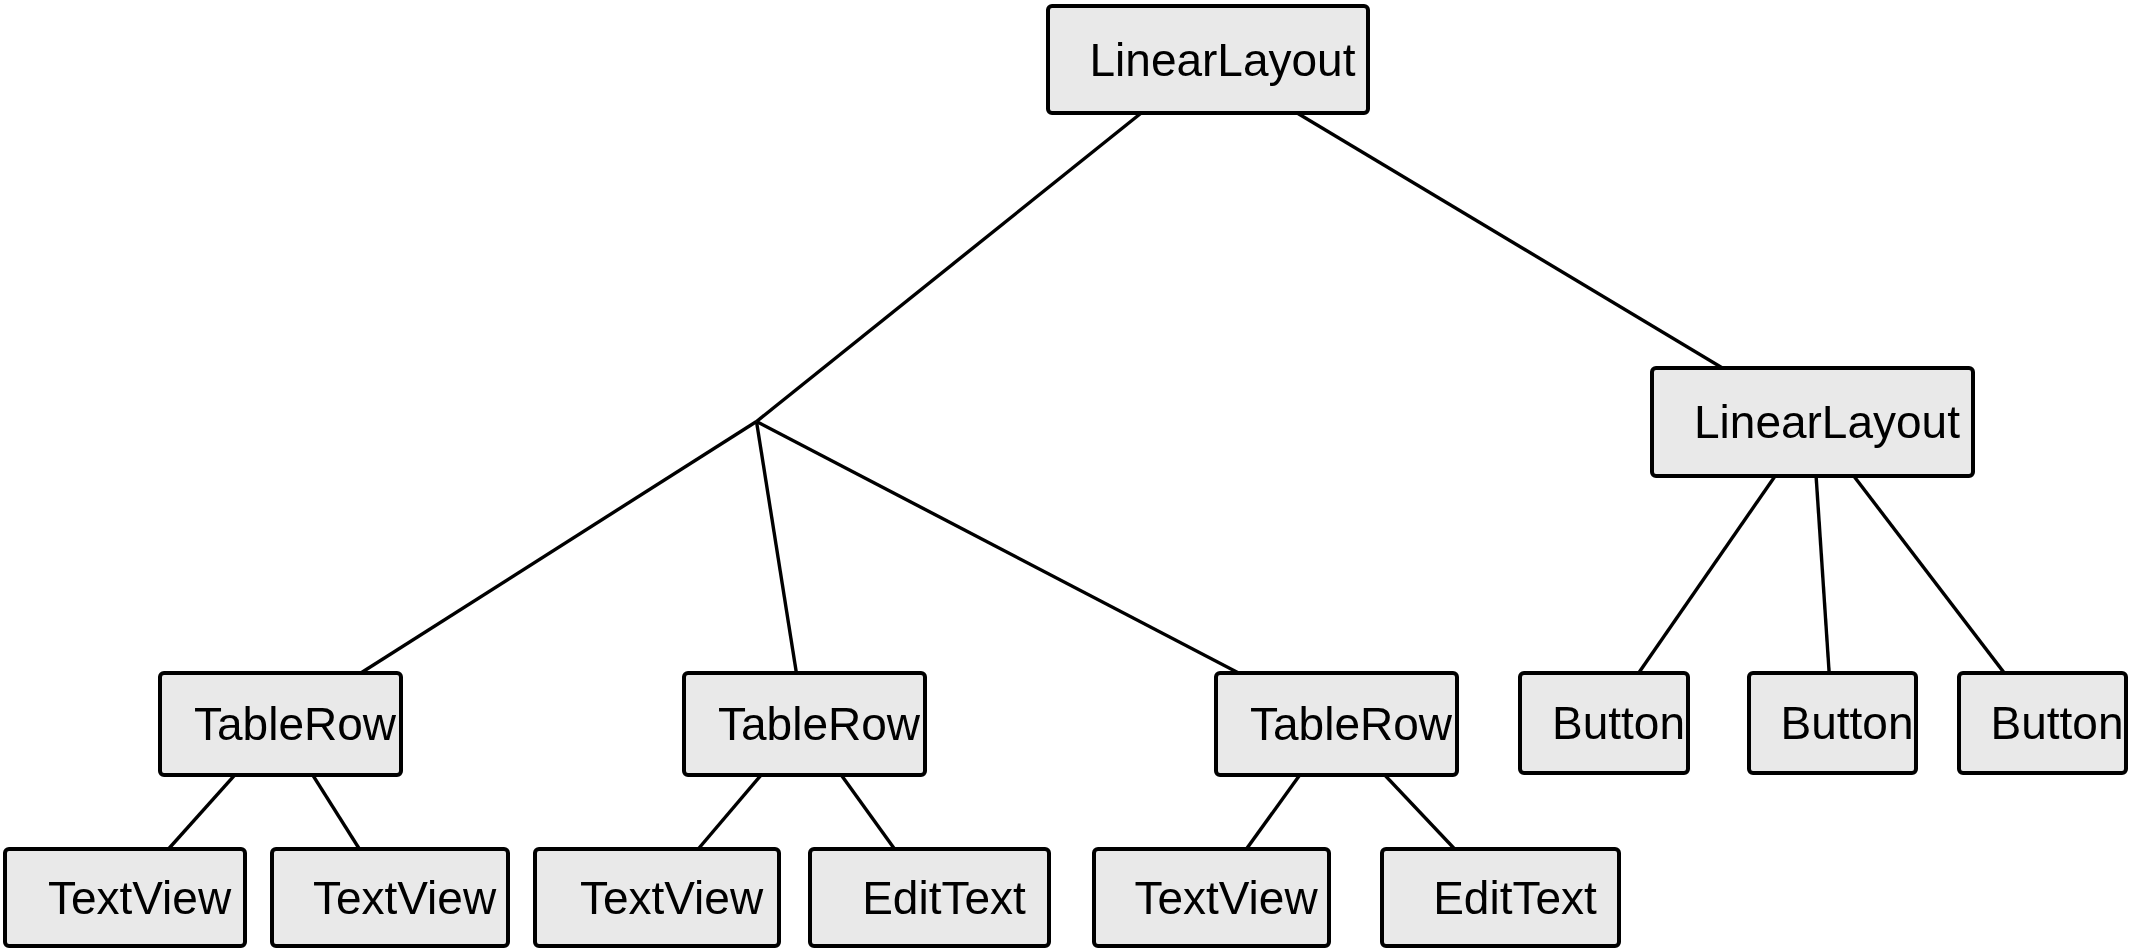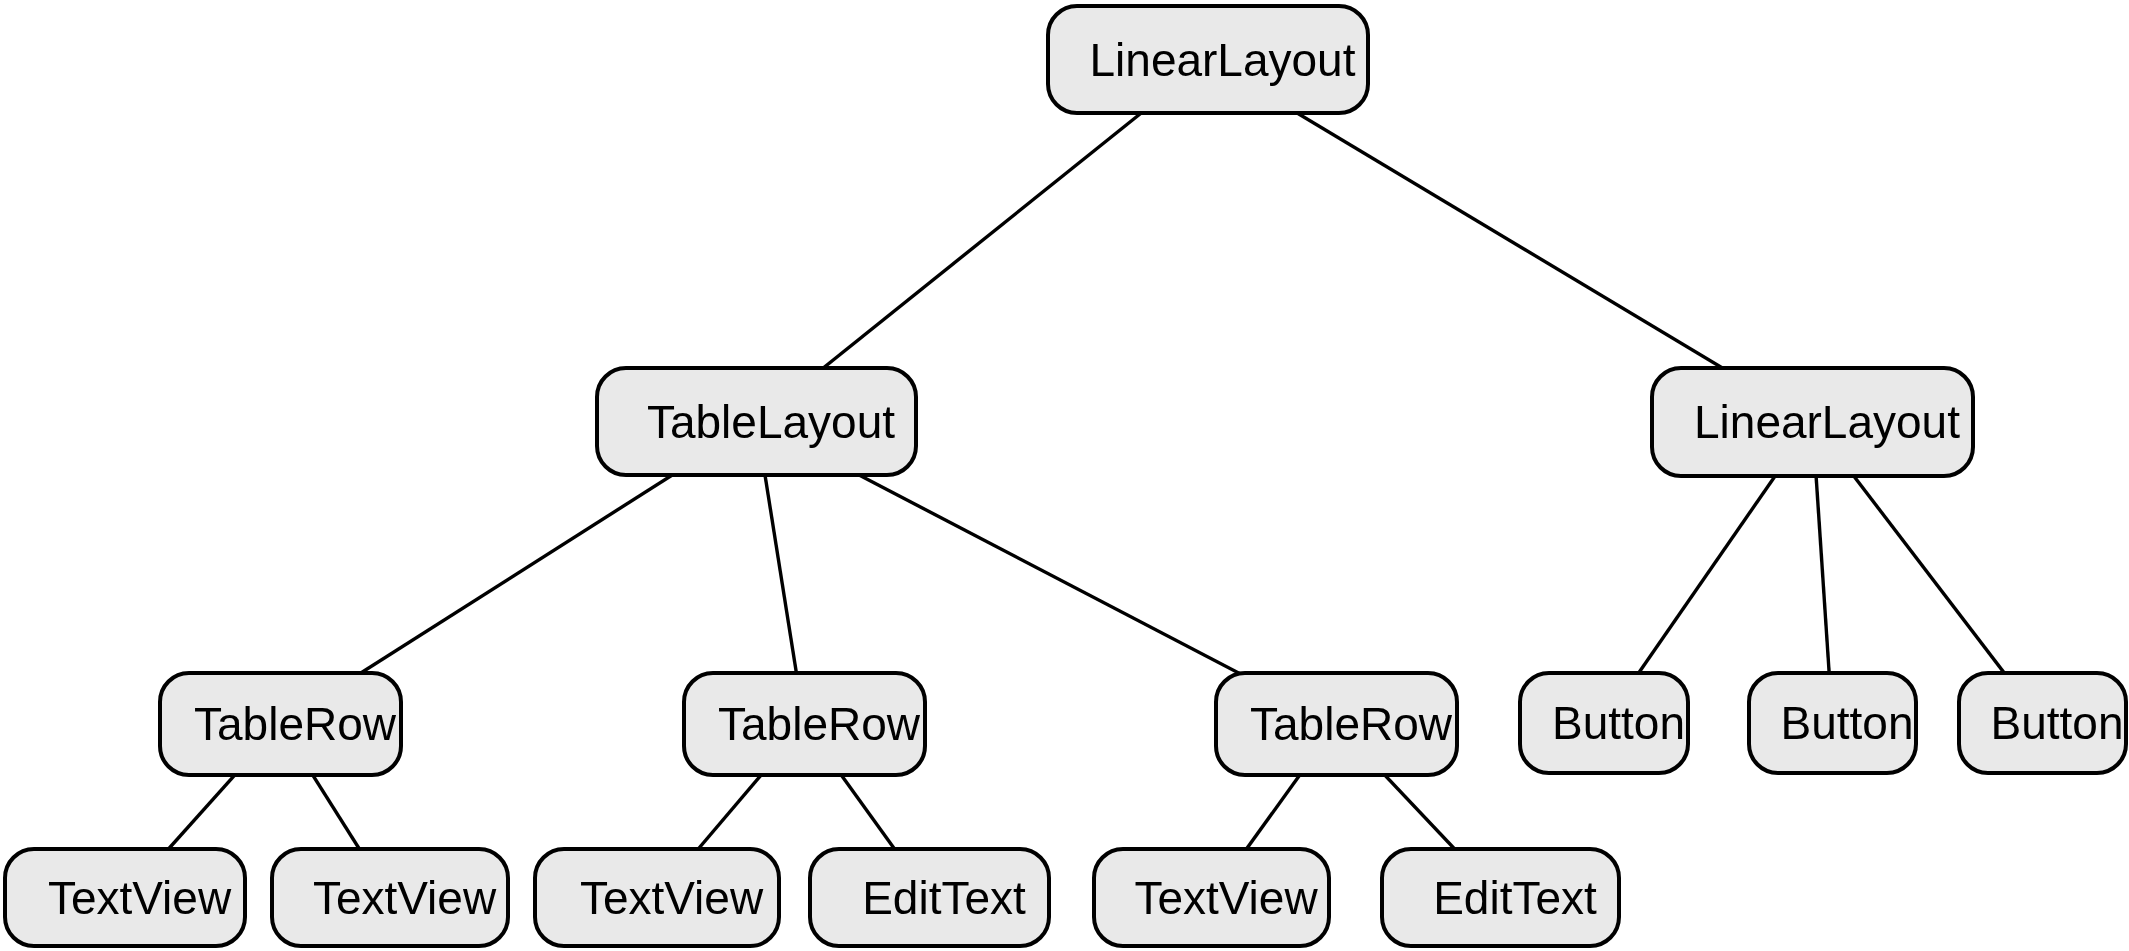--- a/index.html
+++ b/index.html
@@ -25,21 +25,21 @@
   }
   .node {
     position: absolute;
     box-sizing: border-box;
     z-index: 2;
     display: flex;
     align-items: center;
     justify-content: center;
     border-style: solid;
     border-width: 4px;
-    border-radius: 31px;
+    border-radius: 6px;
     font-size: 46px;
     line-height: 1;
     white-space: nowrap;
     color: #000000;
     padding-left: 29px;
   }
 </style>
 </head>
 <body>
 
@@ -55,21 +55,20 @@
       <line x1="1812.5" y1="422" x2="2042.5" y2="723" stroke="#000000" stroke-width="3.4"></line>
       <line x1="280.5" y1="724" x2="125" y2="897.5" stroke="#000000" stroke-width="3.4"></line>
       <line x1="280.5" y1="724" x2="390" y2="897.5" stroke="#000000" stroke-width="3.4"></line>
       <line x1="804.5" y1="724" x2="657" y2="897.5" stroke="#000000" stroke-width="3.4"></line>
       <line x1="804.5" y1="724" x2="929.5" y2="897.5" stroke="#000000" stroke-width="3.4"></line>
       <line x1="1336.5" y1="724" x2="1211.5" y2="897.5" stroke="#000000" stroke-width="3.4"></line>
       <line x1="1336.5" y1="724" x2="1500.5" y2="897.5" stroke="#000000" stroke-width="3.4"></line>
     </svg>
 
 <div class="node" style="left: 1046px; top: 4px; width: 324px; height: 111px; background: rgb(233, 233, 233); border-color: rgb(0, 0, 0); color: rgb(0, 0, 0);">LinearLayout</div>
-    <div class="node" style="left: 595px; top: 366px; width: 323px; height: 111px; background: rgb(233, 233, 233); border-color: rgb(0, 0, 0); color: rgb(0, 0, 0);">TableLayout</div>
     <div class="node" style="left: 1650px; top: 366px; width: 325px; height: 112px; background: rgb(233, 233, 233); border-color: rgb(0, 0, 0); color: rgb(0, 0, 0);">LinearLayout</div>
     <div class="node" style="left: 158px; top: 671px; width: 245px; height: 106px; background: rgb(233, 233, 233); border-color: rgb(0, 0, 0); color: rgb(0, 0, 0);">TableRow</div>
     <div class="node" style="left: 682px; top: 671px; width: 245px; height: 106px; background: rgb(233, 233, 233); border-color: rgb(0, 0, 0); color: rgb(0, 0, 0);">TableRow</div>
     <div class="node" style="left: 1214px; top: 671px; width: 245px; height: 106px; background: rgb(233, 233, 233); border-color: rgb(0, 0, 0); color: rgb(0, 0, 0);">TableRow</div>
     <div class="node" style="left: 1518px; top: 671px; width: 172px; height: 104px; background: rgb(233, 233, 233); border-color: rgb(0, 0, 0); color: rgb(0, 0, 0);">Button</div>
     <div class="node" style="left: 1747px; top: 671px; width: 171px; height: 104px; background: rgb(233, 233, 233); border-color: rgb(0, 0, 0); color: rgb(0, 0, 0);">Button</div>
     <div class="node" style="left: 1957px; top: 671px; width: 171px; height: 104px; background: rgb(233, 233, 233); border-color: rgb(0, 0, 0); color: rgb(0, 0, 0);">Button</div>
     <div class="node" style="left: 3px; top: 847px; width: 244px; height: 101px; background: rgb(233, 233, 233); border-color: rgb(0, 0, 0); color: rgb(0, 0, 0);">TextView</div>
     <div class="node" style="left: 270px; top: 847px; width: 240px; height: 101px; background: rgb(233, 233, 233); border-color: rgb(0, 0, 0); color: rgb(0, 0, 0);">TextView</div>
     <div class="node" style="left: 533px; top: 847px; width: 248px; height: 101px; background: rgb(233, 233, 233); border-color: rgb(0, 0, 0); color: rgb(0, 0, 0);">TextView</div>

